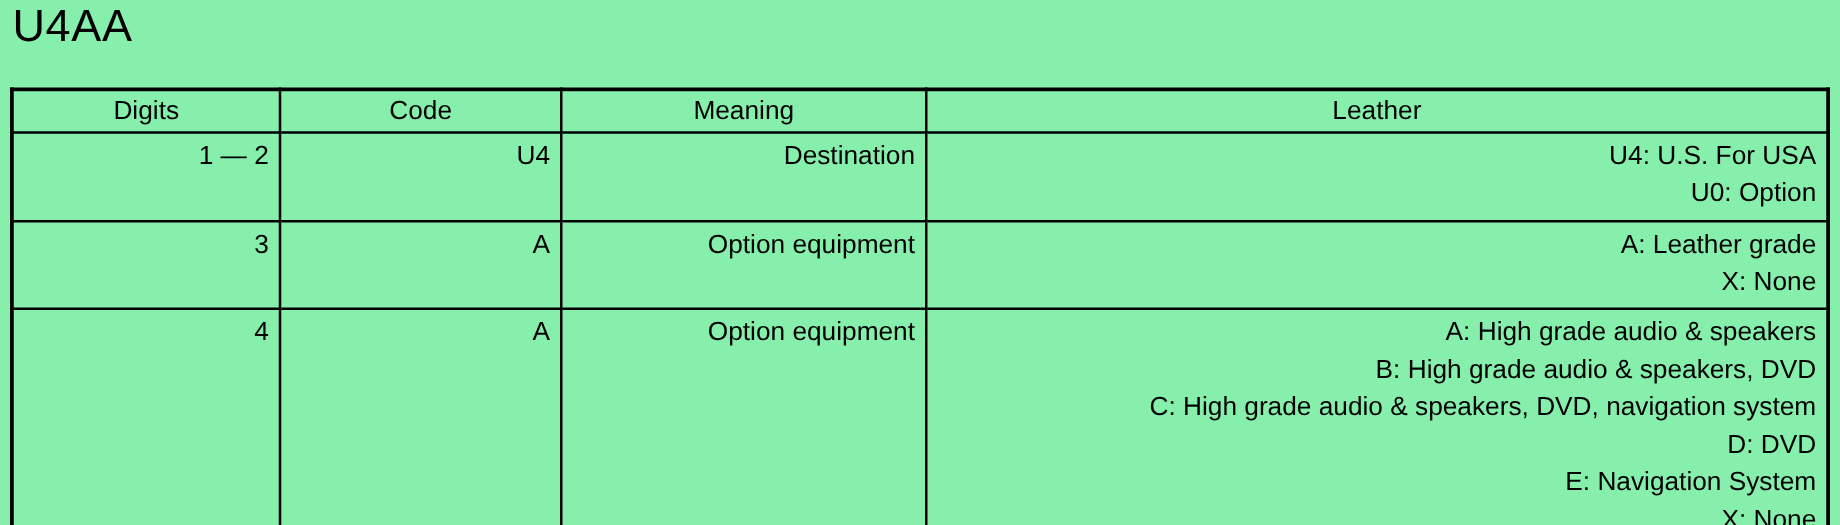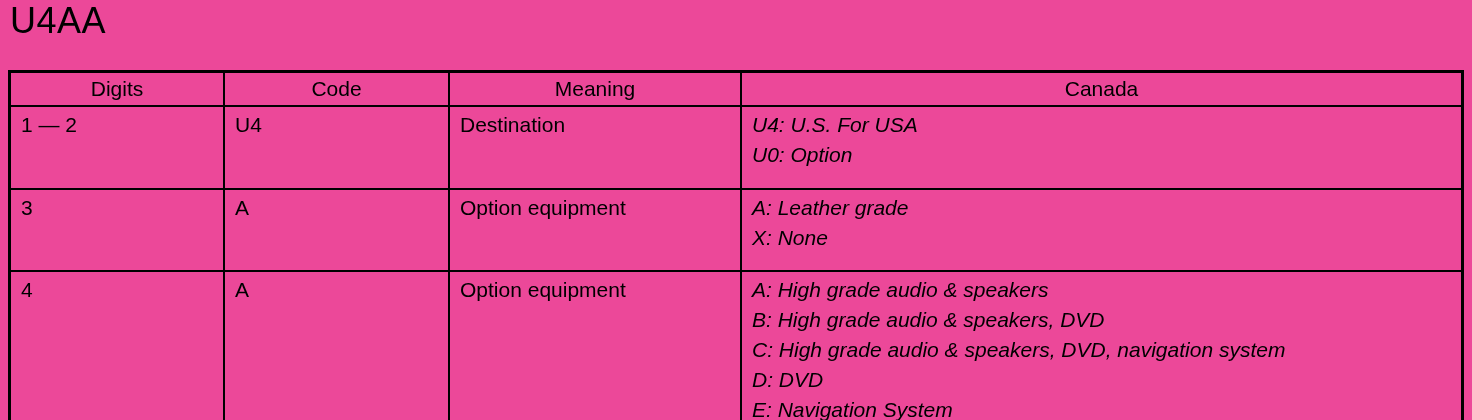--- a/index.html
+++ b/index.html
@@ -4,21 +4,21 @@
 <style>
   html, body {
     margin: 0;
     padding: 0;
     background: #ffffff;
   }
   .page {
     position: relative;
     width: 1472px;
     height: 420px;
-    background: #ec4899;
+    background: #86efac;
     color: #000000;
     font-family: "Liberation Sans", sans-serif;
     overflow: hidden;
   }
   .doc-title {
     position: absolute;
     left: 10px;
     top: 2px;
     font-size: 36px;
     line-height: 38px;
@@ -44,50 +44,49 @@
     overflow: hidden;
   }
   .code-table th {
     height: 32px;
     text-align: center;
     vertical-align: middle;
     padding: 0;
   }
   .code-table td {
     vertical-align: top;
-    text-align: left;
-    padding: 3px 8px 16px 10px;
+    text-align: right;
+    padding: 3px 8px 4px 10px;
     line-height: 30px;
   }
   .col-digits  { width: 212px; }
   .col-code    { width: 223px; }
   .col-meaning { width: 290px; margin-left: 13px; }
   .col-details { width: 719px; }
   tr.row-1 td { height: 62px; }
   tr.row-2 td { height: 61px; }
   tr.row-3 td { height: 182px; }
   .detail-line {
     white-space: nowrap;
-    font-style: italic;
   }
 </style>
 </head>
 <body>
 
 <div class="page">
 
   <div class="doc-title">U4AA</div>
 
   <table class="code-table">
     <thead>
       <tr>
         <th class="col-digits">Digits</th>
         <th class="col-code">Code</th>
         <th class="col-meaning">Meaning</th>
-        <th class="col-details">Canada</th>
+        <th class="col-details">Leather</th>
       </tr>
     </thead>
     <tbody>
       <tr class="row-1">
         <td>1 — 2</td>
         <td>U4</td>
         <td>Destination</td>
         <td>
           <div class="detail-line">U4: U.S. For USA</div>
           <div class="detail-line">U0: Option</div>

